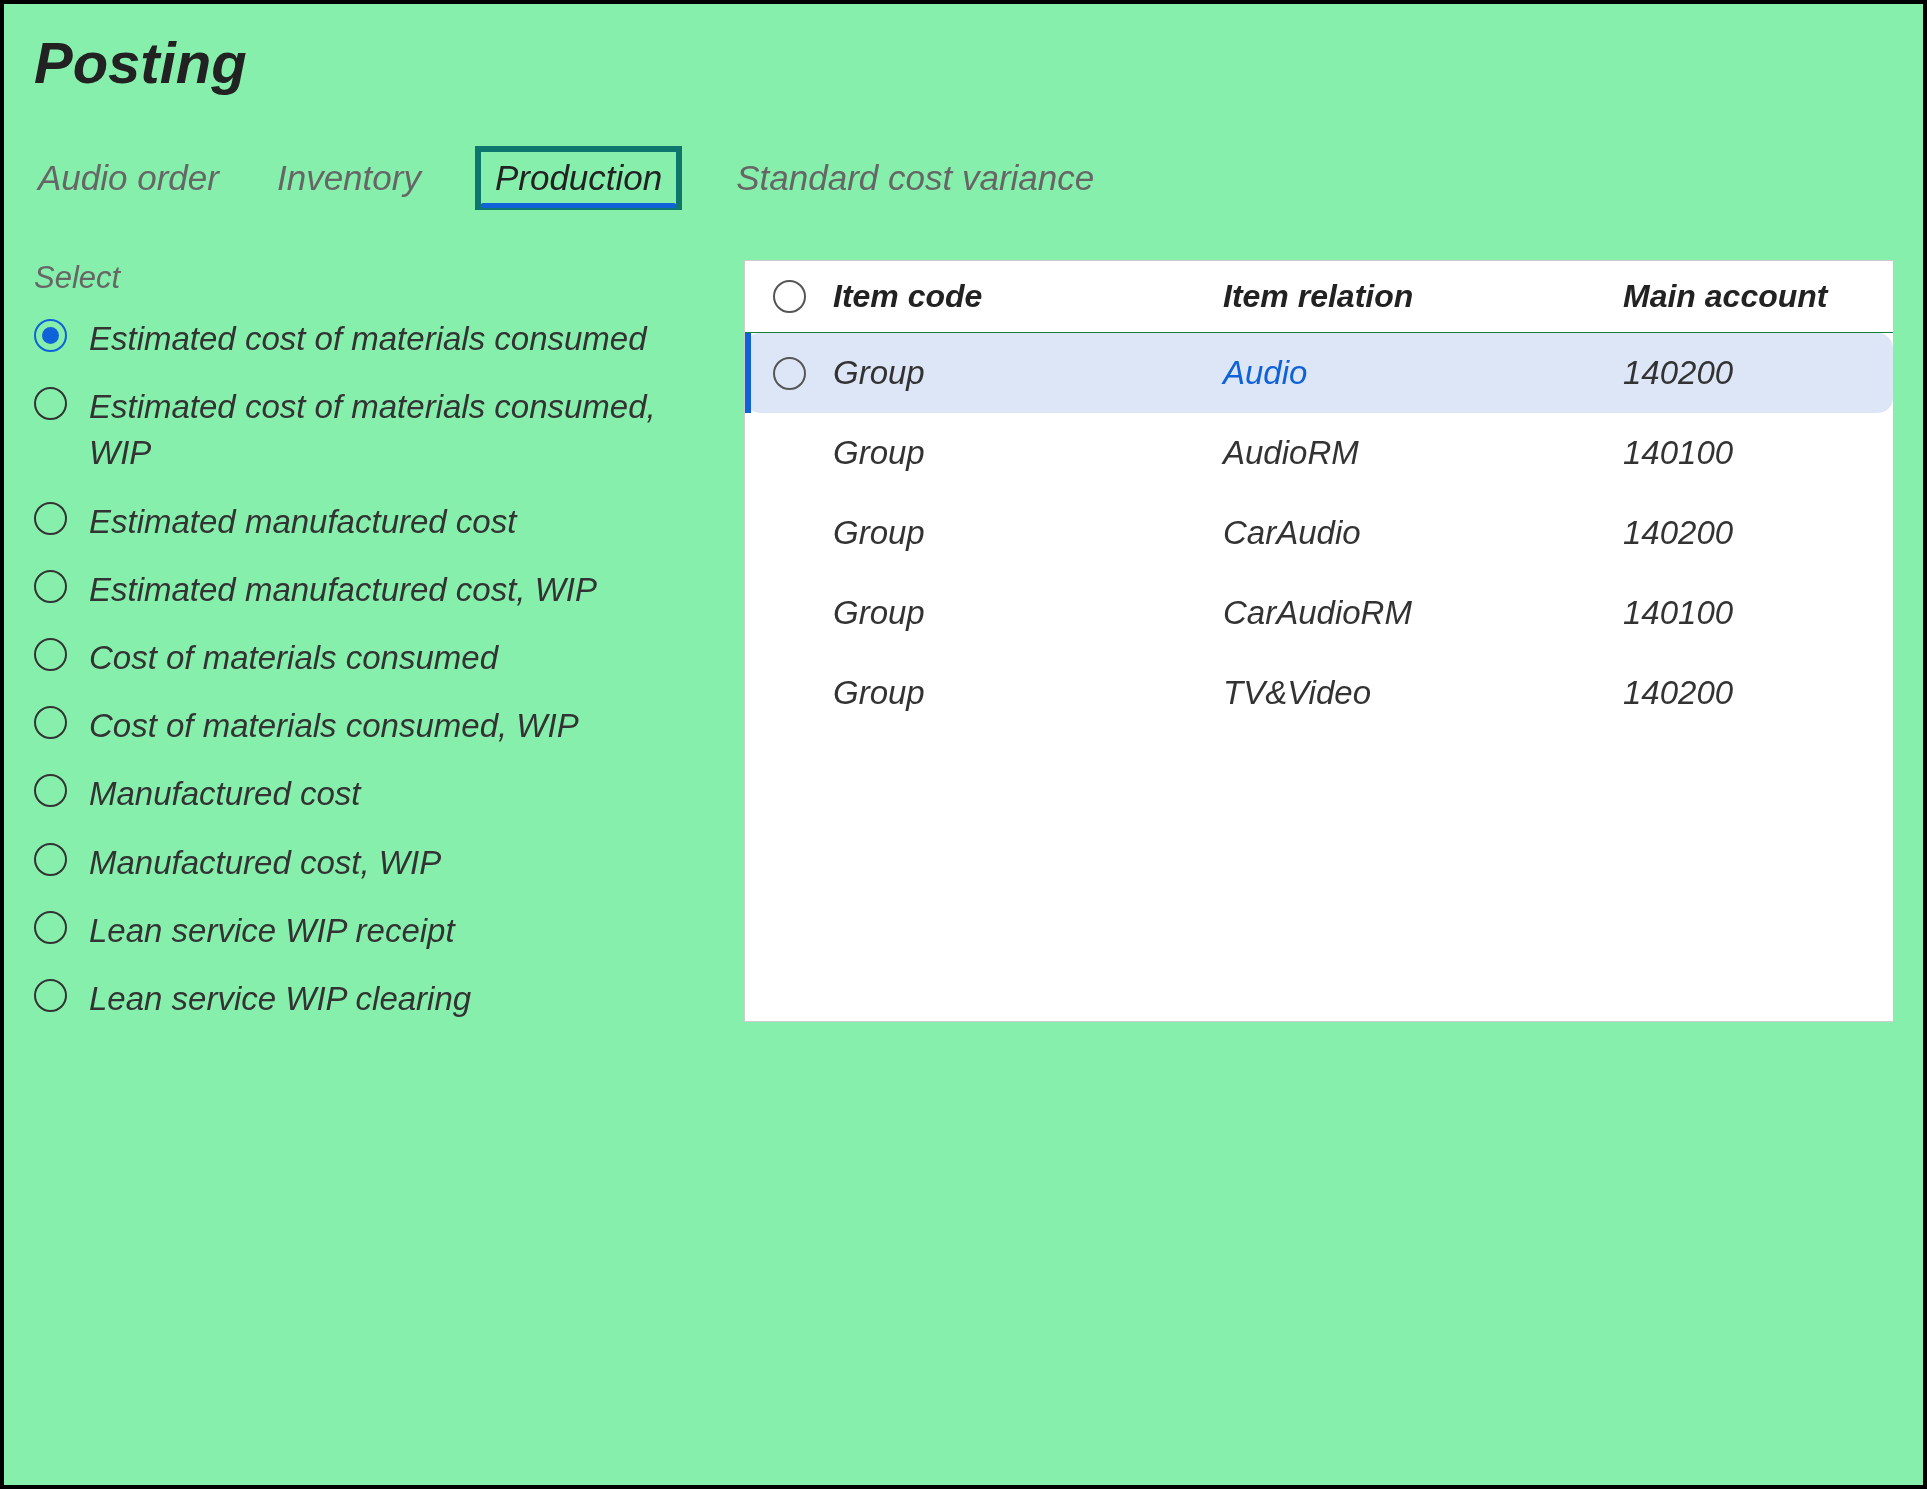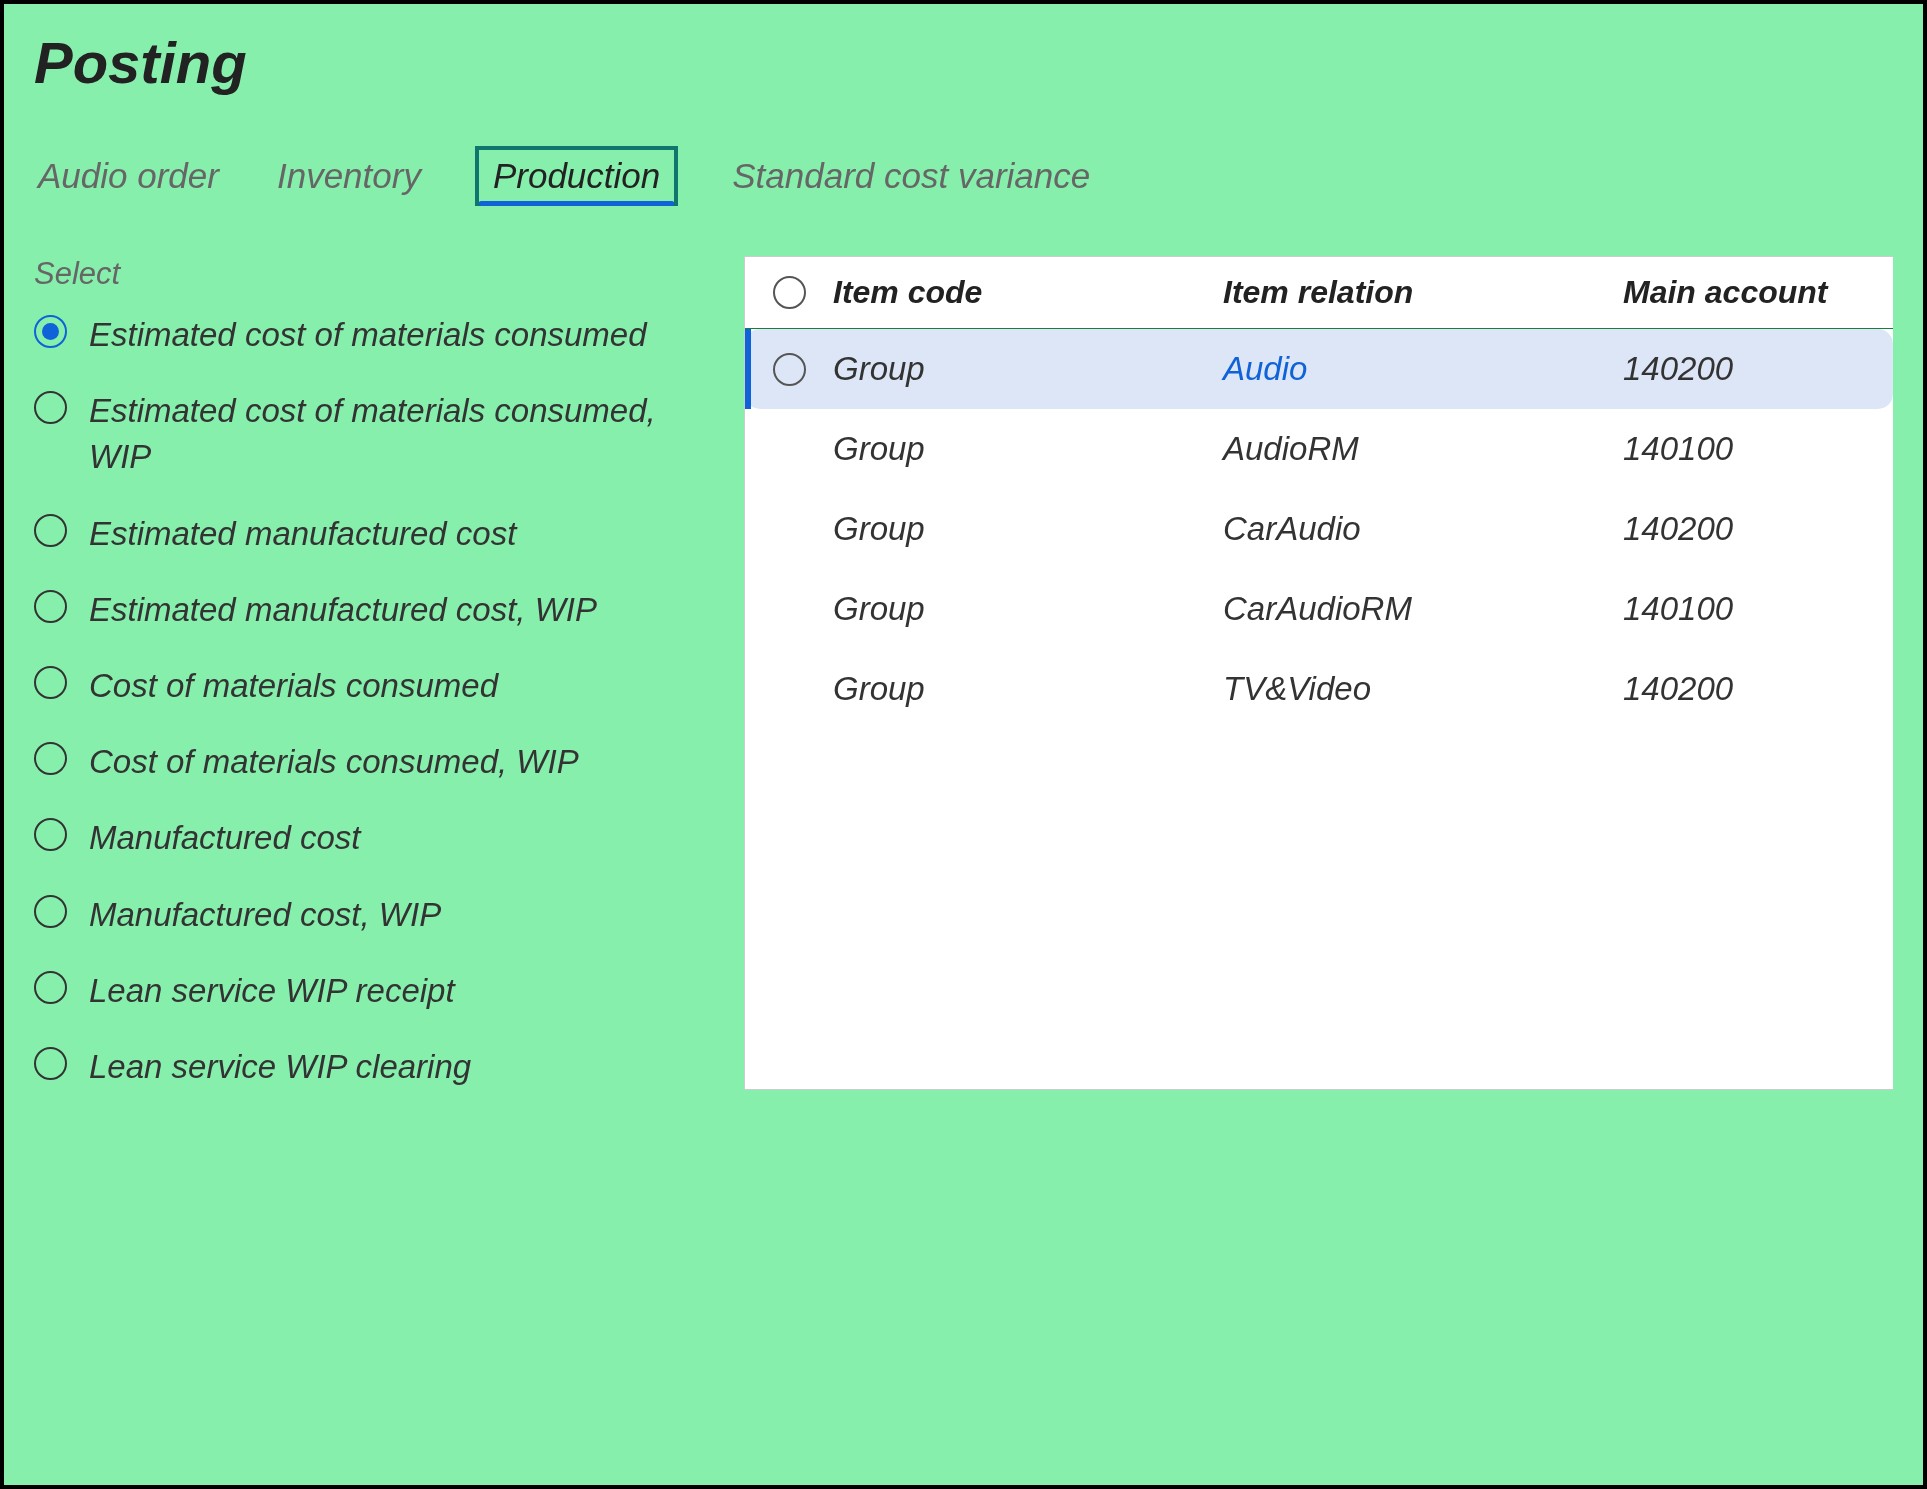--- a/index.html
+++ b/index.html
@@ -48,40 +48,40 @@
       content: '';
       position: absolute;
       left: 0;
       right: 0;
       bottom: -4px;
       height: 5px;
       background: #0f62d7;
       border-radius: 2px;
     }
     .tab.highlighted {
-      border: 4px solid #0f766e;
+      border: 6px solid #0f766e;
       padding: 6px 14px;
     }
     .content-area {
       display: flex;
       gap: 30px;
     }
     .left-panel {
       width: 680px;
       flex-shrink: 0;
     }
     .select-label {
       font-size: 31px;
       color: #666;
       margin-bottom: 20px;
     }
     .radio-list {
       display: flex;
       flex-direction: column;
-      gap: 30px;
+      gap: 22px;
     }
     .radio-item {
       display: flex;
       align-items: flex-start;
       gap: 22px;
       cursor: pointer;
     }
     .radio-circle {
       width: 33px;
       height: 33px;

